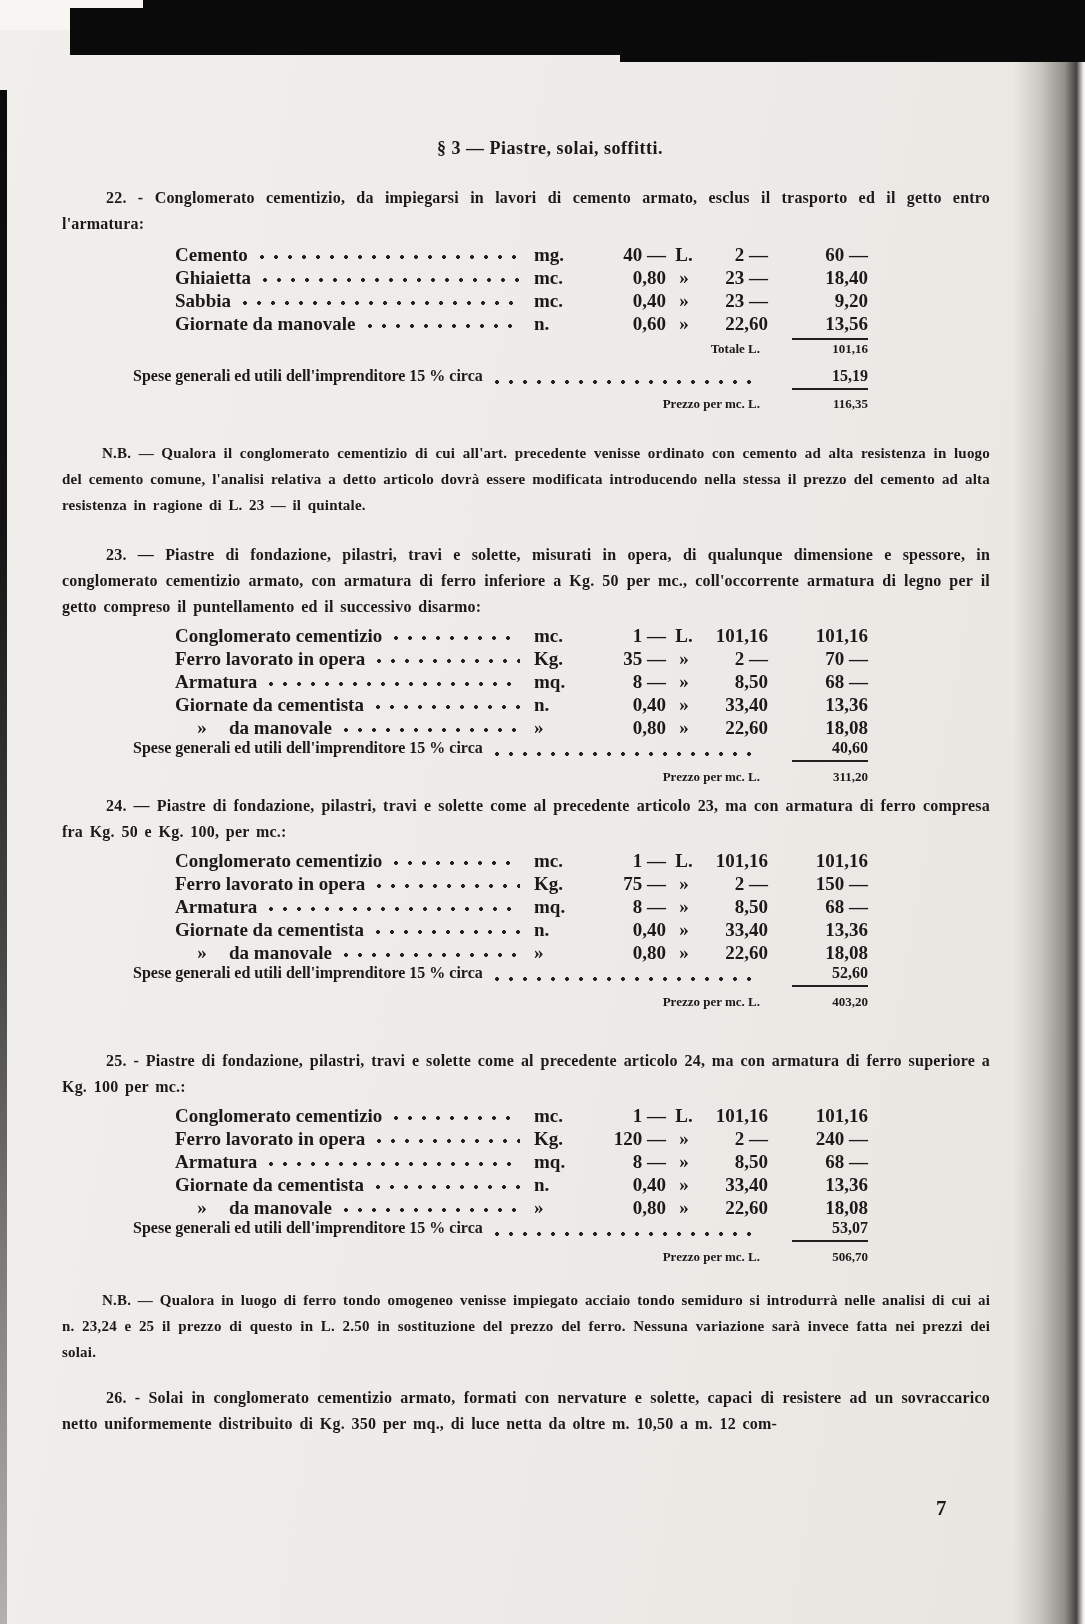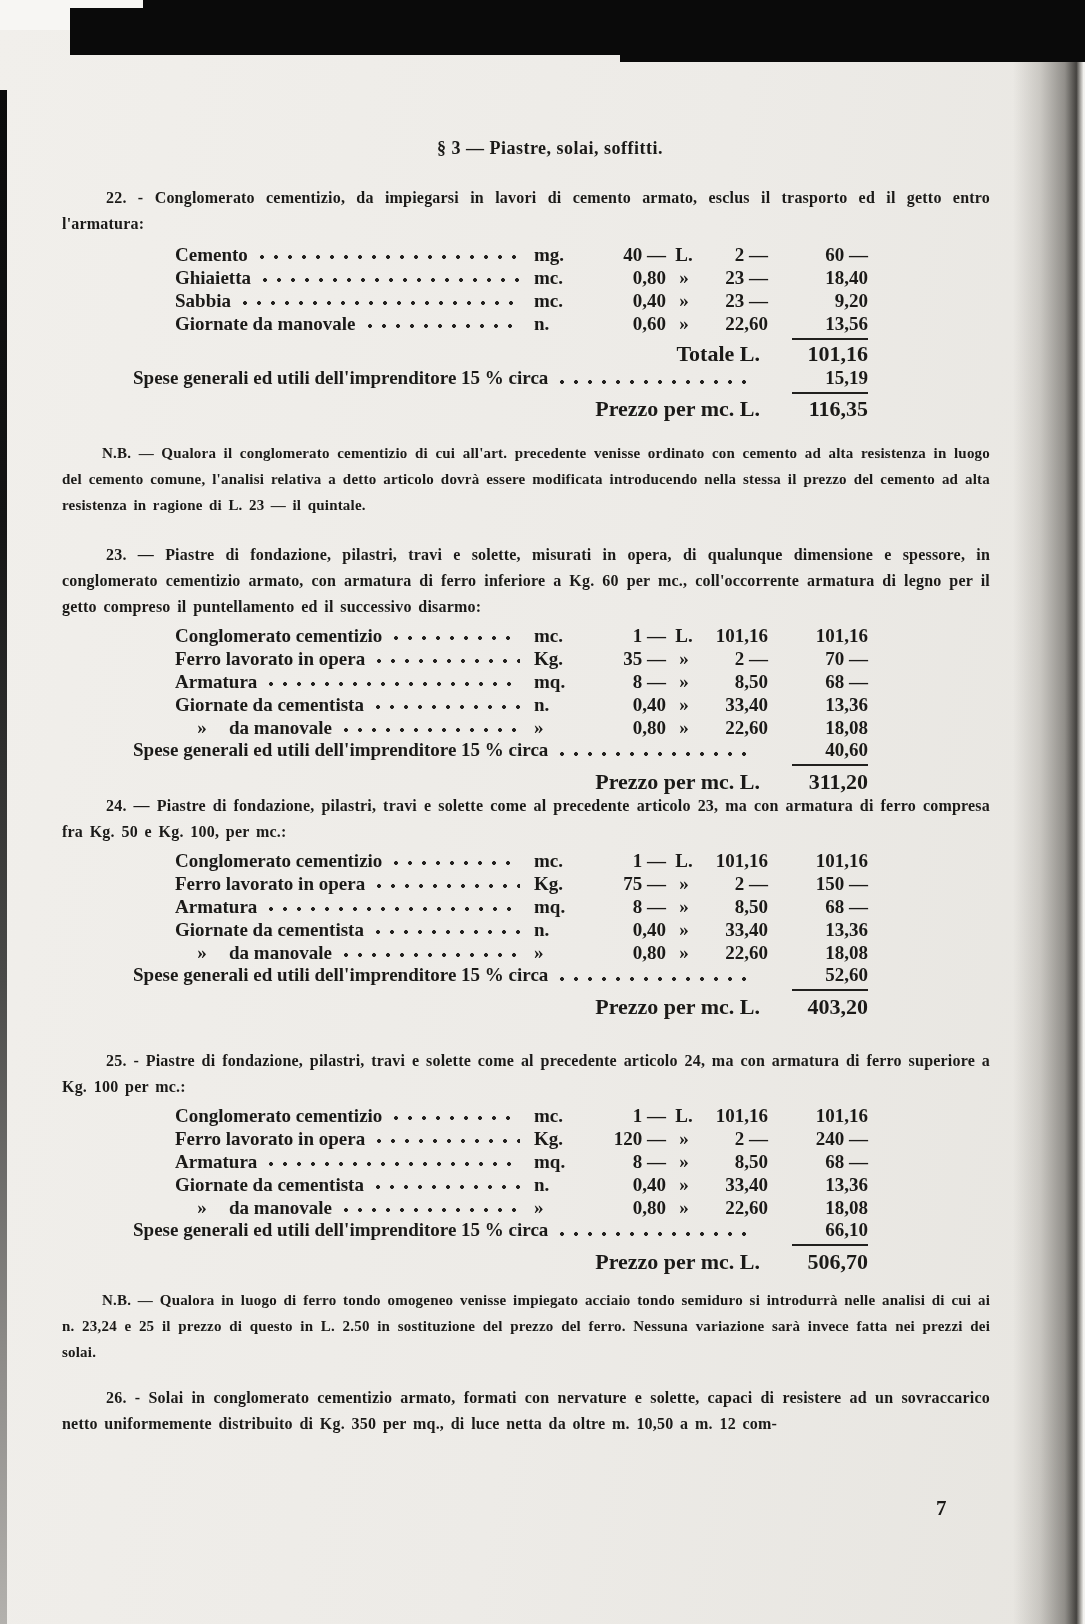--- a/index.html
+++ b/index.html
@@ -35,24 +35,24 @@
   .rlabel { white-space:nowrap; }
   .leader { flex:1; align-self:flex-end; height:4px; margin:0 14px 7px 12px;
             background-image:radial-gradient(circle at 2px 2px,#23211f 1.7px,rgba(0,0,0,0) 2.2px);
             background-size:14px 4px; background-repeat:repeat-x; }
   .unit { width:62px; } .qty { width:70px; text-align:right; } .cur { width:36px; text-align:center; }
   .price { width:66px; text-align:right; } .amount { width:100px; text-align:right; }
   .ruled { position:relative; }
   .ruled::after { content:""; position:absolute; right:0; bottom:-5px; width:76px; border-bottom:2.5px solid #21201e; }
 
   .sumrow { display:flex; justify-content:flex-end; align-items:baseline; margin-right:122px;
-            height:24px; font-size:22px; font-weight:700; }
+            height:24px; font-size:13px; font-weight:700; }
   .sumrow .sumlabel { margin-right:8px; white-space:nowrap; }
   .spese { display:flex; align-items:baseline; margin-left:71px; margin-right:122px;
-           height:24px; font-size:19px; font-weight:700; }
+           height:24px; font-size:16px; font-weight:700; }
   .spese .slabel { white-space:nowrap; }
 
   .pagenum { position:absolute; left:936px; top:1496px; font-size:21px; font-weight:700; z-index:2; }
 
   .mt0{margin-top:0} .mt2{margin-top:2px} .mt4{margin-top:4px} .mt5{margin-top:5px} .mt6{margin-top:6px}
   .mt14{margin-top:14px} .mt20{margin-top:20px} .mt24{margin-top:24px} .mt26{margin-top:26px}
   .mt28{} .mt30{margin-top:30px}
 </style>
 </head>
 <body>
@@ -120,21 +120,21 @@
       <span class="slabel">Spese generali ed utili dell'imprenditore 15 % circa</span>
       <span class="leader"></span>
       <span class="amount ruled">15,19</span>
     </div>
     <div class="sumrow mt5">
       <span class="sumlabel">Prezzo per mc. L.</span>
       <span class="amount">116,35</span>
     </div>
     <p class="nb mt20">N.B. — Qualora il conglomerato cementizio di cui all'art. precedente venisse ordinato con cemento ad alta resistenza in luogo del cemento comune, l'analisi relativa a detto articolo dovrà essere modificata introducendo nella stessa il prezzo del cemento ad alta resistenza in ragione di L. 23 — il quintale.</p>
 
-    <p class="para mt24">23. — Piastre di fondazione, pilastri, travi e solette, misurati in opera, di qualunque dimensione e spessore, in conglomerato cementizio armato, con armatura di ferro inferiore a Kg. 60 per mc., coll'occorrente armatura di legno per il getto compreso il puntellamento ed il successivo disarmo:</p>
+    <p class="para mt24">23. — Piastre di fondazione, pilastri, travi e solette, misurati in opera, di qualunque dimensione e spessore, in conglomerato cementizio armato, con armatura di ferro inferiore a Kg. 50 per mc., coll'occorrente armatura di legno per il getto compreso il puntellamento ed il successivo disarmo:</p>
     <div class="ctable mt4">
       <div class="trow">
 
         <span class="rlabel">Conglomerato cementizio</span>
         <span class="leader"></span>
         <span class="unit">mc.</span>
         <span class="qty">1 —</span>
         <span class="cur">L.</span>
         <span class="price">101,16</span>
         <span class="amount">101,16</span>
@@ -302,21 +302,21 @@
         <span class="unit">»</span>
         <span class="qty">0,80</span>
         <span class="cur">»</span>
         <span class="price">22,60</span>
         <span class="amount">18,08</span>
       </div>
     </div>
     <div class="spese mt0">
       <span class="slabel">Spese generali ed utili dell'imprenditore 15 % circa</span>
       <span class="leader"></span>
-      <span class="amount ruled">66,10</span>
+      <span class="amount ruled">53,07</span>
     </div>
     <div class="sumrow mt6">
       <span class="sumlabel">Prezzo per mc. L.</span>
       <span class="amount">506,70</span>
     </div>
     <p class="nb mt14">N.B. — Qualora in luogo di ferro tondo omogeneo venisse impiegato acciaio tondo semiduro si introdurrà nelle analisi di cui ai n. 23,24 e 25 il prezzo di questo in L. 2.50 in sostituzione del prezzo del ferro. Nessuna variazione sarà invece fatta nei prezzi dei solai.</p>
 
     <p class="para mt20">26. - Solai in conglomerato cementizio armato, formati con nervature e solette, capaci di resistere ad un sovraccarico netto uniformemente distribuito di Kg. 350 per mq., di luce netta da oltre m. 10,50 a m. 12 com-</p>
 
   </div>

